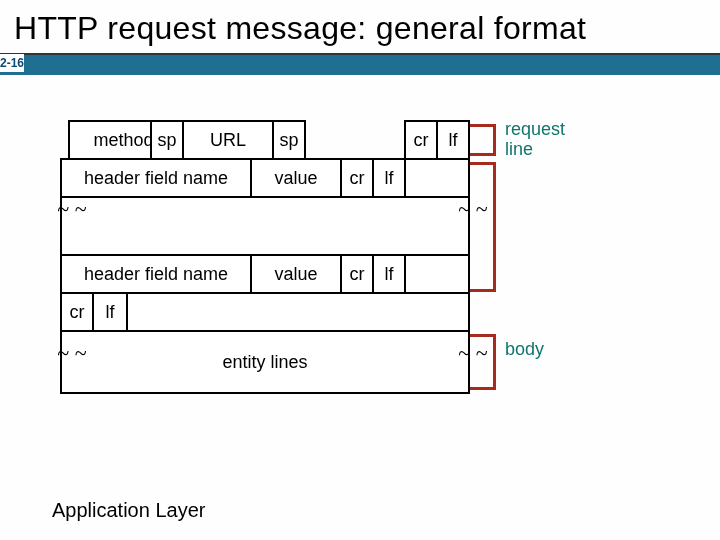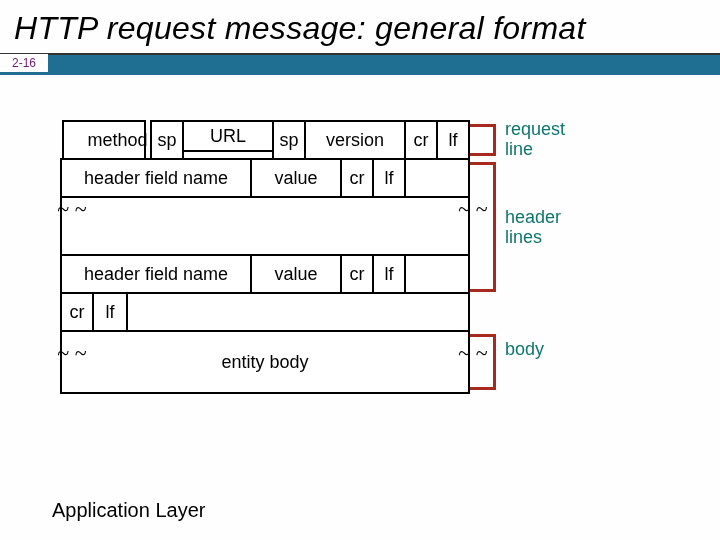--- a/index.html
+++ b/index.html
@@ -11,36 +11,35 @@
     font-family: Arial, Helvetica, sans-serif;
     background: #fefeff;
     position: relative;
   }
   .title {
     font-size: 32px;
     padding: 10px 14px 6px;
     border-bottom: 2px solid #333;
     font-weight: 400;
     letter-spacing: 0.3px;
-    font-style: italic;
   }
   .pagenum-bar {
     height: 20px;
     background: #1f6f92;
     position: relative;
   }
   .pagenum {
     position: absolute;
     left: 0;
     top: -1px;
     background: #fff;
-    color: #701a75;
+    color: #0c4a6e;
     font-size: 12px;
-    padding: 2px 12px;
-    font-weight: 400;
+    padding: 2px 0;
+    font-weight: 700;
   }
   .diagram {
     position: absolute;
     left: 60px;
     top: 120px;
     width: 600px;
     height: 330px;
   }
   .cell {
     position: absolute;
@@ -77,25 +76,24 @@
 </head>
 <body>
 
 <div class="title">HTTP request message: general format</div>
 <div class="pagenum-bar">
   <span class="pagenum">2-16</span>
 </div>
 
 <div class="diagram">
 
-  <div class="cell" style="left:2px;   top:0px;  width:84px;  height:40px;padding-left:27px;">method</div>
+  <div class="cell" style="left:8px;   top:0px;  width:84px;  height:40px;padding-left:27px;">method</div>
   <div class="cell" style="left:90px;  top:0px;  width:34px;  height:40px;">sp</div>
-  <div class="cell" style="left:122px; top:0px;  width:92px;  height:32px;">URL</div>
+  <div class="cell" style="left:122px; top:0px;  width:92px;  height:40px;">URL</div>
   <div class="cell" style="left:212px; top:0px;  width:34px;  height:40px;">sp</div>
-  <div class="cell" style="left:244px; top:0px;  width:102px; height:40px;">version</div>
   <div class="cell" style="left:344px; top:0px;  width:34px;  height:40px;">cr</div>
   <div class="cell" style="left:376px; top:0px;  width:34px;  height:40px;">lf</div>
 
   <div class="cell" style="left:0px;   top:38px; width:192px; height:40px;">header field name</div>
   <div class="cell" style="left:190px; top:38px; width:92px;  height:40px;">value</div>
   <div class="cell" style="left:280px; top:38px; width:34px;  height:40px;">cr</div>
   <div class="cell" style="left:312px; top:38px; width:34px;  height:40px;">lf</div>
 
   <div class="cell" style="left:344px; top:38px; width:66px;  height:40px;"></div>
 
@@ -108,41 +106,39 @@
   <div class="cell" style="left:0px;   top:134px; width:192px; height:40px;">header field name</div>
   <div class="cell" style="left:190px; top:134px; width:92px;  height:40px;">value</div>
   <div class="cell" style="left:280px; top:134px; width:34px;  height:40px;">cr</div>
   <div class="cell" style="left:312px; top:134px; width:34px;  height:40px;">lf</div>
   <div class="cell" style="left:344px; top:134px; width:66px;  height:40px;"></div>
 
   <div class="cell" style="left:0px;  top:172px; width:34px; height:40px;">cr</div>
   <div class="cell" style="left:32px; top:172px; width:36px; height:40px;">lf</div>
   <div class="cell" style="left:66px; top:172px; width:344px;height:40px;"></div>
 
-  <div class="cell" style="left:0px; top:210px; width:410px; height:64px;">entity body</div>
+  <div class="cell" style="left:0px; top:210px; width:410px; height:64px;">entity lines</div>
   <span class="approx" style="left:-3px;  top:226px;line-height:0.6">~
 ~</span>
   <span class="approx" style="left:398px; top:226px;line-height:0.6">~
 ~</span>
 
   <div class="bracket-r">
     <div class="line" style="left:410px; top:4px;  width:26px; height:3px;"></div>
     <div class="line" style="left:433px; top:4px;  width:3px;  height:32px;"></div>
     <div class="line" style="left:410px; top:33px; width:26px; height:3px;"></div>
   </div>
   <div class="annot" style="left:445px; top:0px; white-space:pre;">request
 line</div>
 
   <div class="bracket-r">
     <div class="line" style="left:410px; top:42px;  width:26px; height:3px;"></div>
     <div class="line" style="left:433px; top:42px;  width:3px;  height:130px;"></div>
     <div class="line" style="left:410px; top:169px; width:26px; height:3px;"></div>
   </div>
-  <div class="annot" style="left:445px; top:88px; white-space:pre;">header
-lines</div>
 
   <div class="bracket-r">
     <div class="line" style="left:410px; top:214px; width:26px; height:3px;"></div>
     <div class="line" style="left:433px; top:214px; width:3px;  height:56px;"></div>
     <div class="line" style="left:410px; top:267px; width:26px; height:3px;"></div>
   </div>
   <div class="annot" style="left:445px; top:220px;">body</div>
 
 </div>
 

